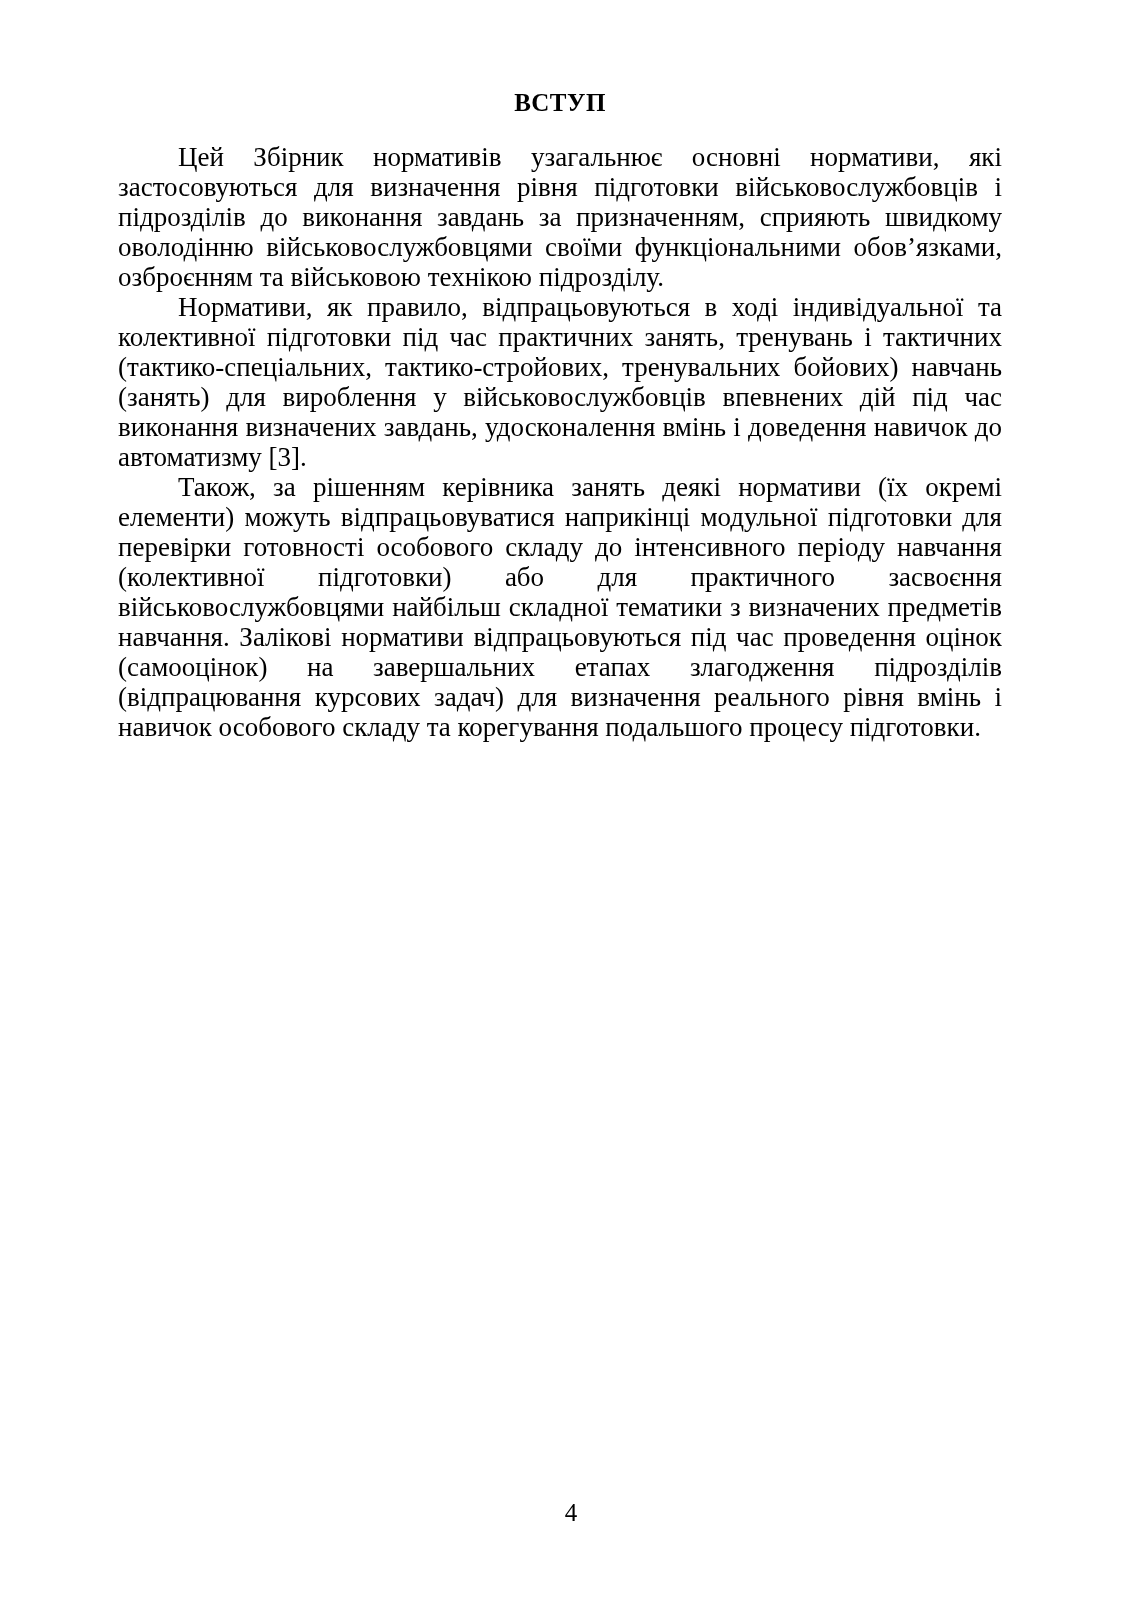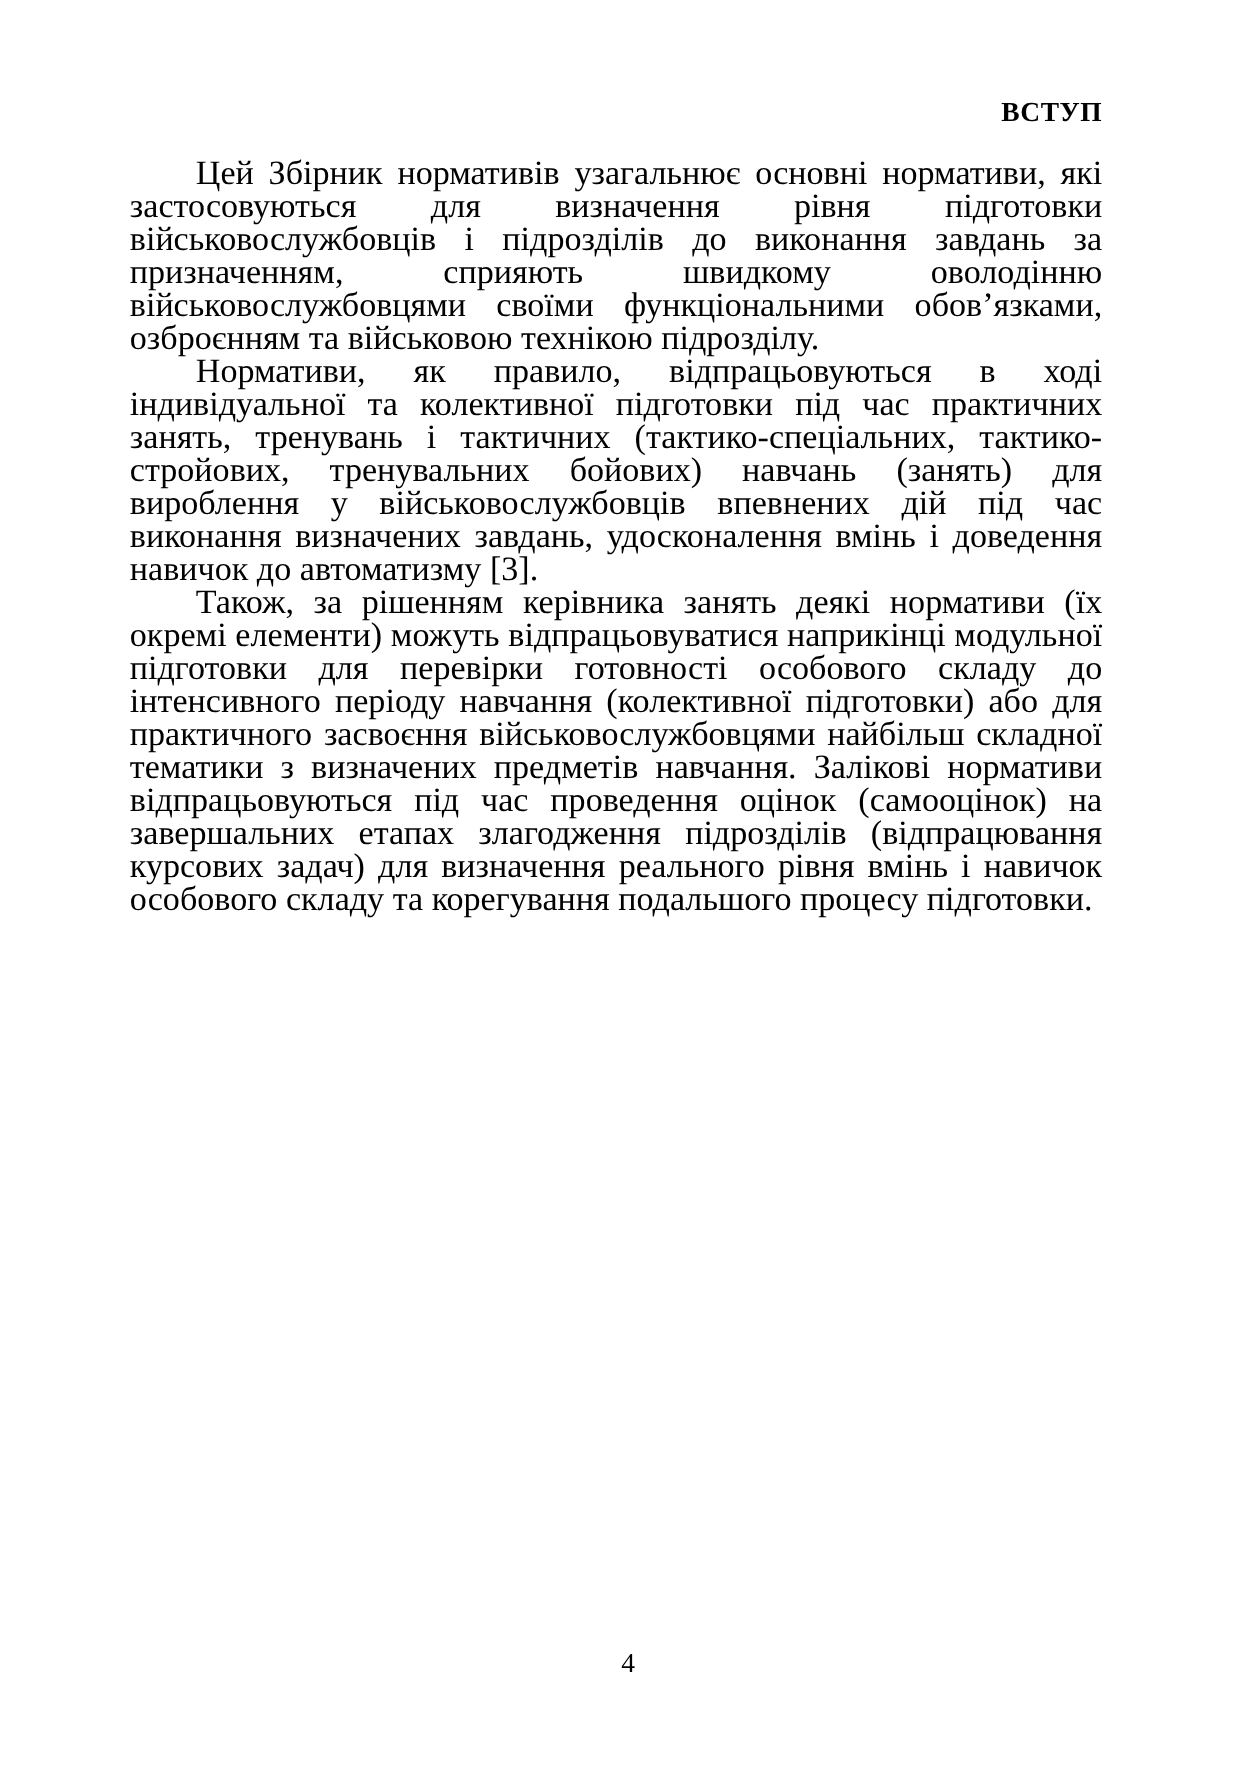--- a/index.html
+++ b/index.html
@@ -19,27 +19,27 @@
   }
   .content {
     position: absolute;
     left: 118px;
     top: 88px;
     width: 884px;
   }
   .doc-title {
     font-size: 25px;
     font-weight: bold;
-    text-align: right;
+    text-align: center;
     line-height: 30px;
     margin: 0 0 24px 0;
     letter-spacing: 0.5px;
   }
   .para {
-    font-size: 31px;
+    font-size: 27px;
     line-height: 30px;
     text-align: justify;
     text-justify: inter-word;
     text-indent: 60px;
     margin: 0;
     -webkit-hyphens: none;
     hyphens: none;
   }
   .page-number {
     position: absolute;

